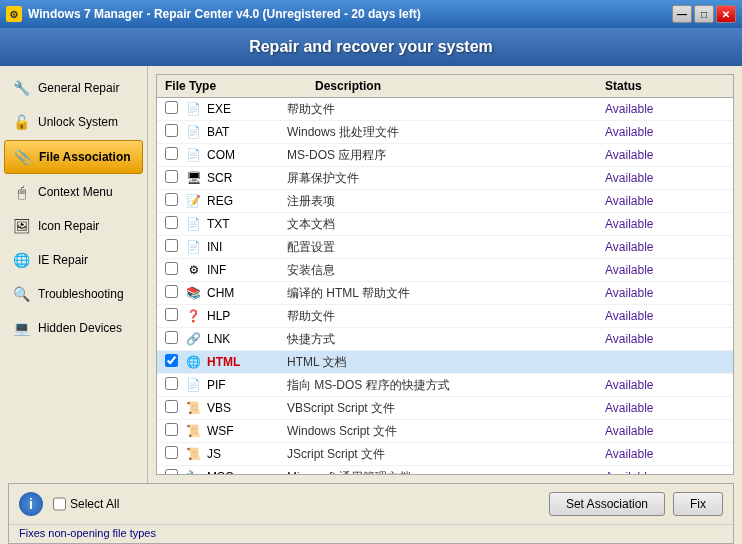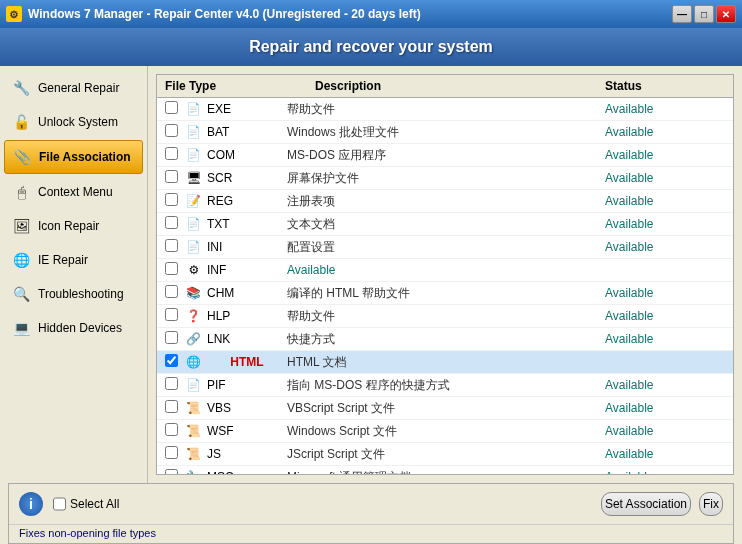--- a/index.html
+++ b/index.html
@@ -138,23 +138,23 @@
       display: flex;
       align-items: center;
       padding: 2px 8px;
       border-bottom: 1px solid #f0f0f0;
       min-height: 20px;
       cursor: pointer;
     }
     .table-row.selected { background: #d0e4f8; }
     .row-icon { width: 18px; height: 18px; margin-right: 4px; flex-shrink: 0; display: flex; align-items: center; justify-content: center; font-size: 12px; }
     .row-filetype { width: 80px; color: #000; flex-shrink: 0; }
-    .row-filetype.html-type { color: #cc0000; font-weight: bold; text-align: center; }
+    .row-filetype.html-type { color: #cc0000; font-weight: bold; }
     .row-description { flex: 1; color: #333; }
-    .row-status { width: 120px; color: #0f766e; }
+    .row-status { width: 120px; color: #4c1d95; }
     .row-status.unavailable { color: #cc0000; font-weight: bold; }
 
     
     .footer {
       border-top: 1px solid #aaa;
       padding: 8px 10px;
       background: #ece9d8;
       display: flex;
       align-items: center;
       gap: 10px;
@@ -168,24 +168,24 @@
       flex-shrink: 0;
     }
     .footer-select-all {
       display: flex; gap: 4px;
     }
     .footer-spacer { flex: 1; }
     .footer-buttons {
       display: flex; gap: 8px;
     }
     .btn {
-      padding: 4px 3px;
+      padding: 4px 16px;
       background: linear-gradient(to bottom, #f0f0f0, #d8d8d8);
       border: 1px solid #888;
-      border-radius: 10px;
+      border-radius: 3px;
       cursor: pointer;
       font-size: 12px;
     }
     .btn.primary {
       background: linear-gradient(to bottom, #f0f0f0, #d8d8d8);
     }
 
     
     .bottom-hint {
       background: #ece9d8;
@@ -311,20 +311,21 @@
             <span style="width: 16px; margin-right: 4px; flex-shrink: 0;"><input type="checkbox" style="width: 13px;"></span>
             <span class="row-icon">📄</span>
             <span class="row-filetype">INI</span>
             <span class="row-description">配置设置</span>
             <span class="row-status">Available</span>
           </div>
           <div class="table-row">
             <span style="width: 16px; margin-right: 4px; flex-shrink: 0;"><input type="checkbox" style="width: 13px;"></span>
             <span class="row-icon">⚙</span>
             <span class="row-filetype">INF</span>
+            <span class="row-description">安装信息</span>
             <span class="row-status">Available</span>
           </div>
           <div class="table-row">
             <span style="width: 16px; margin-right: 4px; flex-shrink: 0;"><input type="checkbox" style="width: 13px;"></span>
             <span class="row-icon">📚</span>
             <span class="row-filetype">CHM</span>
             <span class="row-description">编译的 HTML 帮助文件</span>
             <span class="row-status">Available</span>
           </div>
           <div class="table-row">

